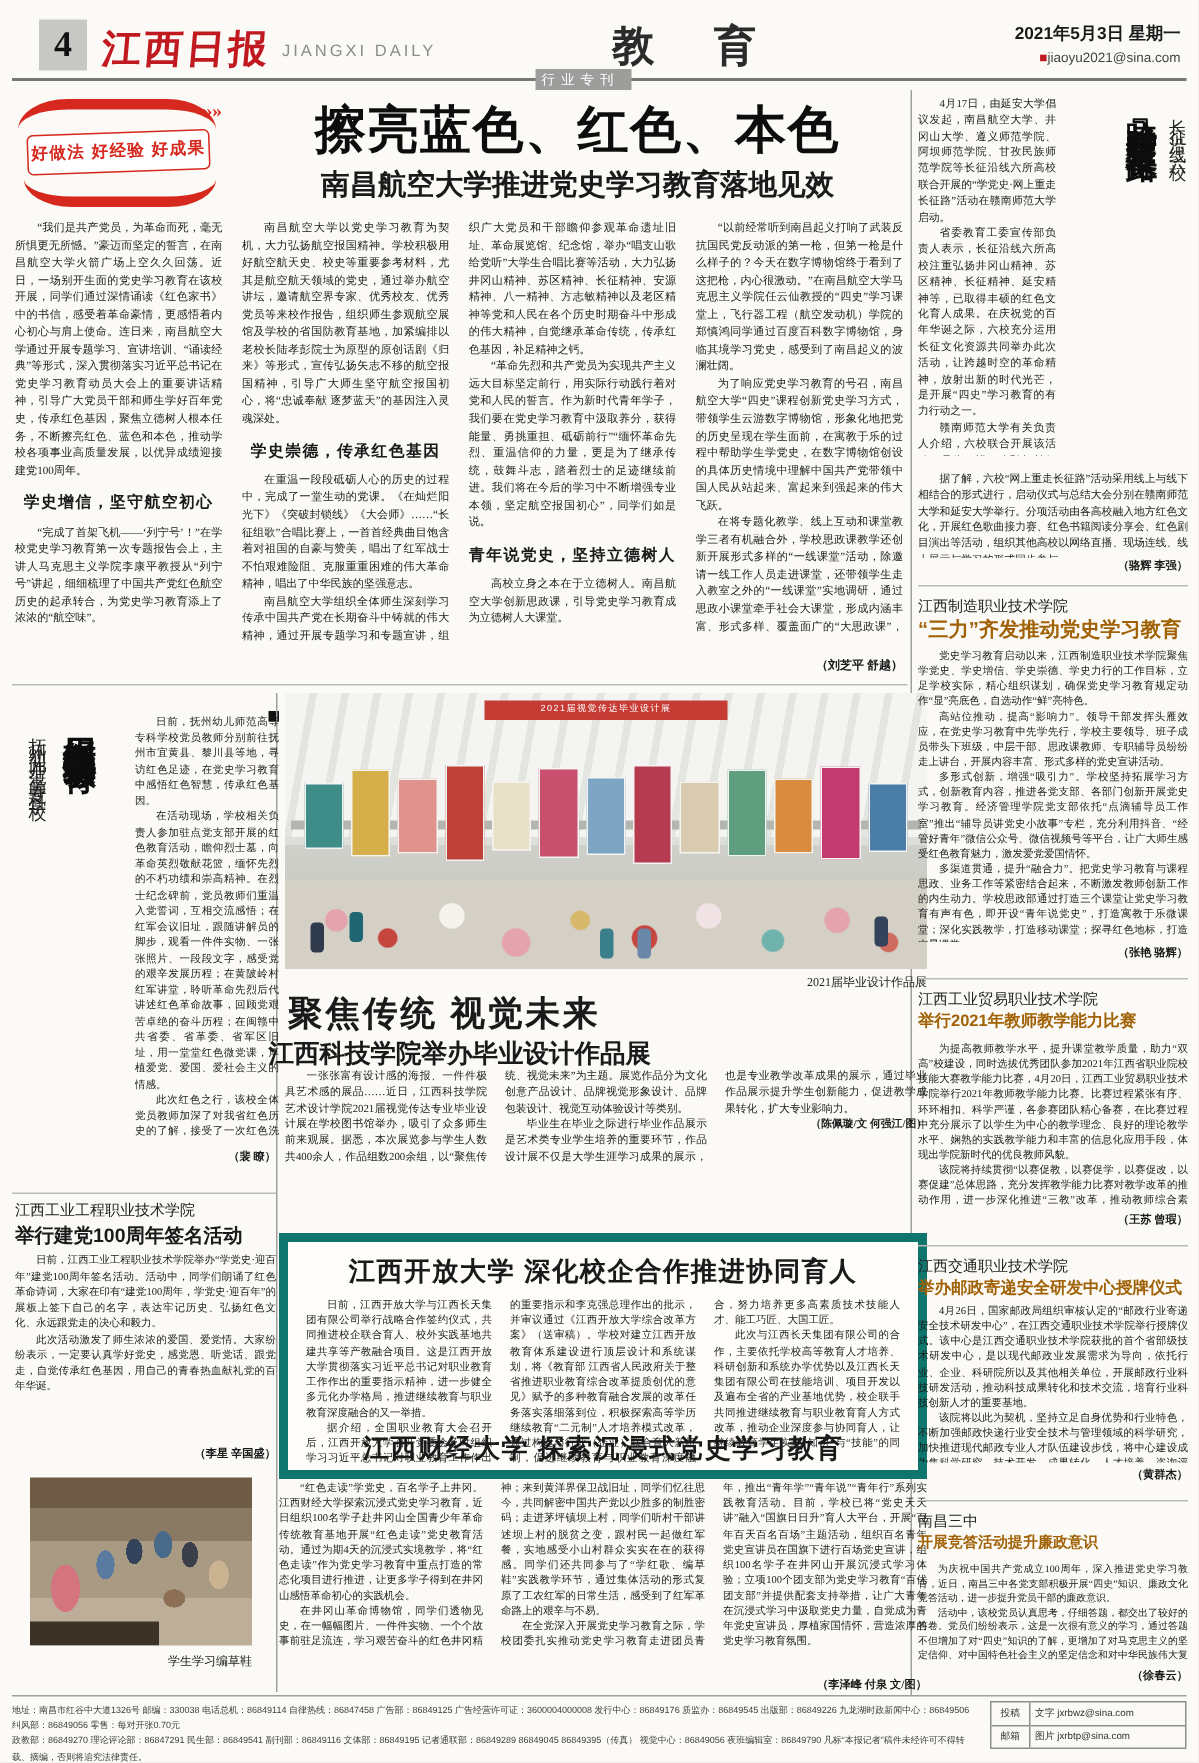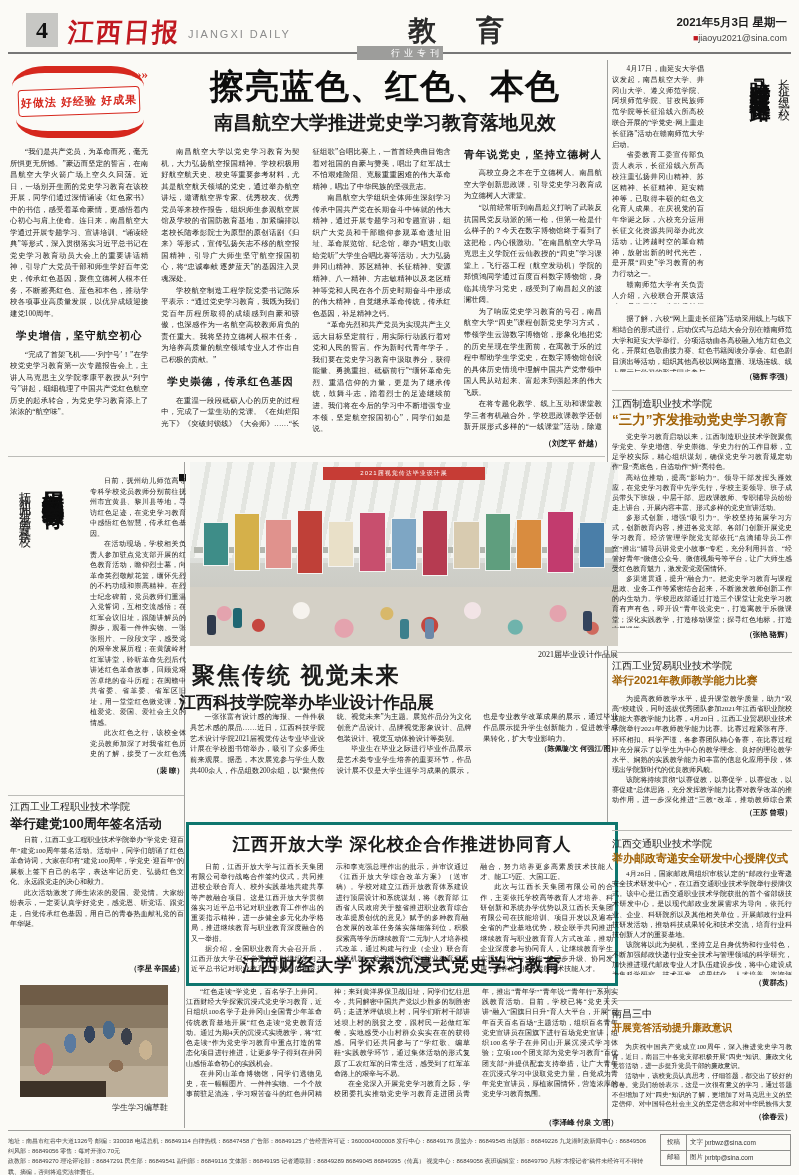--- a/index.html
+++ b/index.html
@@ -20,22 +20,22 @@
     font-weight:bold; font-size:24px; text-align:center; line-height:34px; color:#111; }
   .hdr-masthead { left:68px; top:15px; font-size:26px; font-weight:900; color:#c01920;
     letter-spacing:2px; transform:skewX(-5deg); }
   .hdr-masthead-en { left:188px; top:28px; font-size:11px; color:#8c8c8c; letter-spacing:2px; }
   .hdr-section { left:300px; top:12px; width:220px; text-align:right; font-size:28px;
     letter-spacing:16px; color:#2b2b2b; font-weight:600; text-indent:16px; }
   .hdr-date { right:12px; top:15px; font-size:11.5px; font-weight:bold; text-align:right; }
   .hdr-email { right:12px; top:33px; font-size:9px; color:#444; text-align:right; }
   .hdr-email .sq { color:#c01920; }
   .hdr-rule { left:8px; top:52px; width:783px; height:2px; background:#777; }
-  .hdr-tag { left:357px; top:46px; width:86px; height:14px; background:#9d9d9b; color:#fff;
-    font-size:9px; line-height:14px; text-align:right; letter-spacing:4px; text-indent:4px; }
+  .hdr-tag { left:357px; top:46px; width:64px; height:14px; background:#9d9d9b; color:#fff;
+    font-size:9px; line-height:14px; text-align:left; letter-spacing:4px; text-indent:4px; }
 
   
   .badge { left:10px; top:64px; width:140px; height:80px; }
   .badge::before { content:""; position:absolute; left:2px; top:2px; width:132px; height:34px;
     border-top:7px solid #d6281e; border-radius:50% / 100%; }
   .badge::after { content:""; position:absolute; left:6px; bottom:6px; width:128px; height:30px;
     border-bottom:7px solid #d6281e; border-radius:50% / 100%; }
   .badge-band { position:absolute; left:8px; top:24px; width:122px; height:27px; background:#fff;
     border:1.5px solid #d6281e; border-radius:4px; transform:rotate(-2deg); color:#d6281e;
     font-weight:bold; font-size:11px; line-height:24px; text-align:center; letter-spacing:1px; }
@@ -134,22 +134,22 @@
   .ph1-caption { left:190px; top:649px; width:428px; text-align:right; font-size:8px; color:#222; }
 
   
   .jj-title { left:192px; top:660px; font-size:23px; font-weight:900; letter-spacing:2px; }
   .jj-sub { left:179px; top:691px; font-size:17px; font-weight:bold; }
   .jj-body { left:190px; top:712px; width:428px; height:100px; column-count:3; column-gap:12px;
     font-size:7.2px; line-height:1.5; overflow:hidden; }
   .jj-byline { text-align:right; font-weight:bold; text-indent:0; }
 
   
-  .kf { left:186px; top:822px; width:432px; height:164px; border:3px solid #0f766e;
-    background:#fffdfa; padding:6px 2px; }
+  .kf { left:186px; top:822px; width:432px; height:164px; border:6px solid #0f766e;
+    background:#fffdfa; padding:6px 12px; }
   .kf-title { text-align:center; font-size:17.5px; font-weight:900; letter-spacing:1px;
     margin:1px 0 6px; }
   .kf-body { column-count:3; column-gap:12px; height:118px; overflow:hidden; font-size:7px;
     line-height:1.46; text-align:justify; }
 
   
   .gc-school { left:10px; top:800px; width:174px; font-size:10px; }
   .gc-title { left:10px; top:815px; width:174px; font-size:13px; font-weight:900; }
   .gc-body { left:10px; top:835px; width:174px; height:132px; overflow:hidden; font-size:7px;
     line-height:1.5; }
@@ -209,21 +209,20 @@
     <div class="badge-arrows">»»</div>
   </div>
 
   <div class="abs lead-title sans">擦亮蓝色、红色、本色</div>
   <div class="abs lead-subtitle">南昌航空大学推进党史学习教育落地见效</div>
   <div class="abs lead-body jtext">
     <p>“我们是共产党员，为革命而死，毫无所惧更无所憾。”豪迈而坚定的誓言，在南昌航空大学火箭广场上空久久回荡。近日，一场别开生面的党史学习教育在该校开展，同学们通过深情诵读《红色家书》中的书信，感受着革命豪情，更感悟着内心初心与肩上使命。连日来，南昌航空大学通过开展专题学习、宣讲培训、“诵读经典”等形式，深入贯彻落实习近平总书记在党史学习教育动员大会上的重要讲话精神，引导广大党员干部和师生学好百年党史，传承红色基因，聚焦立德树人根本任务，不断擦亮红色、蓝色和本色，推动学校各项事业高质量发展，以优异成绩迎接建党100周年。</p>
     <p class="lead-sub sans">学史增信，坚守航空初心</p>
     <p>“完成了首架飞机——‘列宁号’！”在学校党史学习教育第一次专题报告会上，主讲人马克思主义学院李康平教授从“列宁号”讲起，细细梳理了中国共产党红色航空历史的起承转合，为党史学习教育添上了浓浓的“航空味”。</p>
     <p>南昌航空大学以党史学习教育为契机，大力弘扬航空报国精神。学校积极用好航空航天史、校史等重要参考材料，尤其是航空航天领域的党史，通过举办航空讲坛，邀请航空界专家、优秀校友、优秀党员等来校作报告，组织师生参观航空展馆及学校的省国防教育基地，加紧编排以老校长陆孝彭院士为原型的原创话剧《归来》等形式，宣传弘扬矢志不移的航空报国精神，引导广大师生坚守航空报国初心，将“忠诚奉献 逐梦蓝天”的基因注入灵魂深处。</p>
-    <p>学校航空制造工程学院党委书记陈乐平表示：“通过党史学习教育，我既为我们党百年历程所取得的成绩感到自豪和骄傲，也深感作为一名航空高校教师肩负的责任重大。我将坚持立德树人根本任务，为培养高质量的航空领域专业人才作出自己积极的贡献。”</p>
     <p class="lead-sub sans">学史崇德，传承红色基因</p>
     <p>在重温一段段砥砺人心的历史的过程中，完成了一堂生动的党课。《在灿烂阳光下》《突破封锁线》《大会师》……“长征组歌”合唱比赛上，一首首经典曲目饱含着对祖国的自豪与赞美，唱出了红军战士不怕艰难险阻、克服重重困难的伟大革命精神，唱出了中华民族的坚强意志。</p>
     <p>南昌航空大学组织全体师生深刻学习传承中国共产党在长期奋斗中铸就的伟大精神，通过开展专题学习和专题宣讲，组织广大党员和干部瞻仰参观革命遗址旧址、革命展览馆、纪念馆，举办“唱支山歌给党听”大学生合唱比赛等活动，大力弘扬井冈山精神、苏区精神、长征精神、安源精神、八一精神、方志敏精神以及老区精神等党和人民在各个历史时期奋斗中形成的伟大精神，自觉继承革命传统，传承红色基因，补足精神之钙。</p>
     <p>“革命先烈和共产党员为实现共产主义远大目标坚定前行，用实际行动践行着对党和人民的誓言。作为新时代青年学子，我们要在党史学习教育中汲取养分，获得能量、勇挑重担、砥砺前行”“缅怀革命先烈、重温信仰的力量，更是为了继承传统，鼓舞斗志，踏着烈士的足迹继续前进。我们将在今后的学习中不断增强专业本领，坚定航空报国初心”，同学们如是说。</p>
     <p class="lead-sub sans">青年说党史，坚持立德树人</p>
     <p>高校立身之本在于立德树人。南昌航空大学创新思政课，引导党史学习教育成为立德树人大课堂。</p>
     <p>“以前经常听到南昌起义打响了武装反抗国民党反动派的第一枪，但第一枪是什么样子的？今天在数字博物馆终于看到了这把枪，内心很激动。”在南昌航空大学马克思主义学院任云仙教授的“四史”学习课堂上，飞行器工程（航空发动机）学院的郑慎鸿同学通过百度百科数字博物馆，身临其境学习党史，感受到了南昌起义的波澜壮阔。</p>
     <p>为了响应党史学习教育的号召，南昌航空大学“四史”课程创新党史学习方式，带领学生云游数字博物馆，形象化地把党的历史呈现在学生面前，在寓教于乐的过程中帮助学生学党史，在数字博物馆创设的具体历史情境中理解中国共产党带领中国人民从站起来、富起来到强起来的伟大飞跃。</p>
     <p>在将专题化教学、线上互动和课堂教学三者有机融合外，学校思政课教学还创新开展形式多样的“一线课堂”活动，除邀请一线工作人员走进课堂，还带领学生走入教室之外的“一线课堂”实地调研，通过思政小课堂牵手社会大课堂，形成内涵丰富、形式多样、覆盖面广的“大思政课”，更好地帮助在校大学生“扣好人生第一粒扣子”。</p>
 

